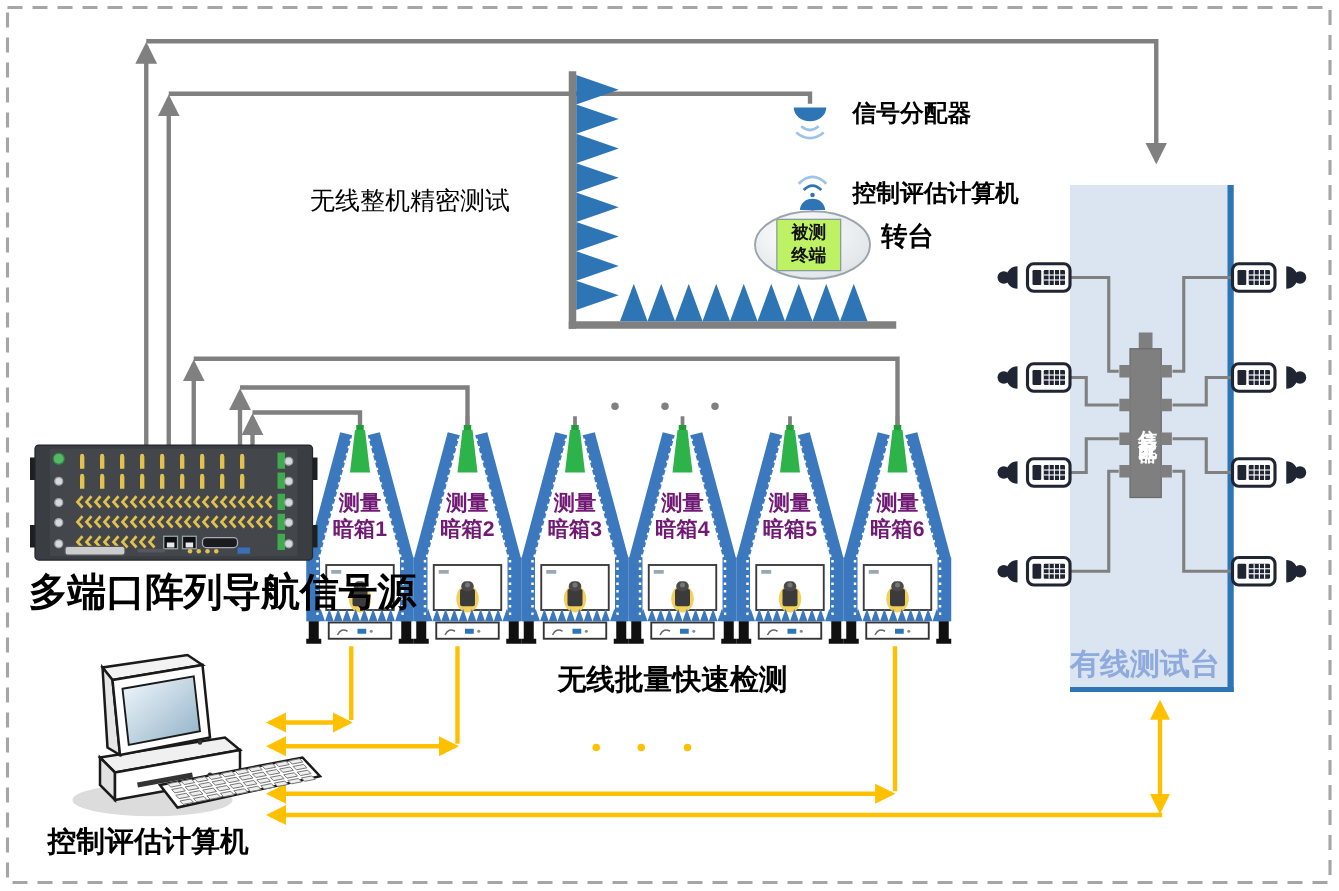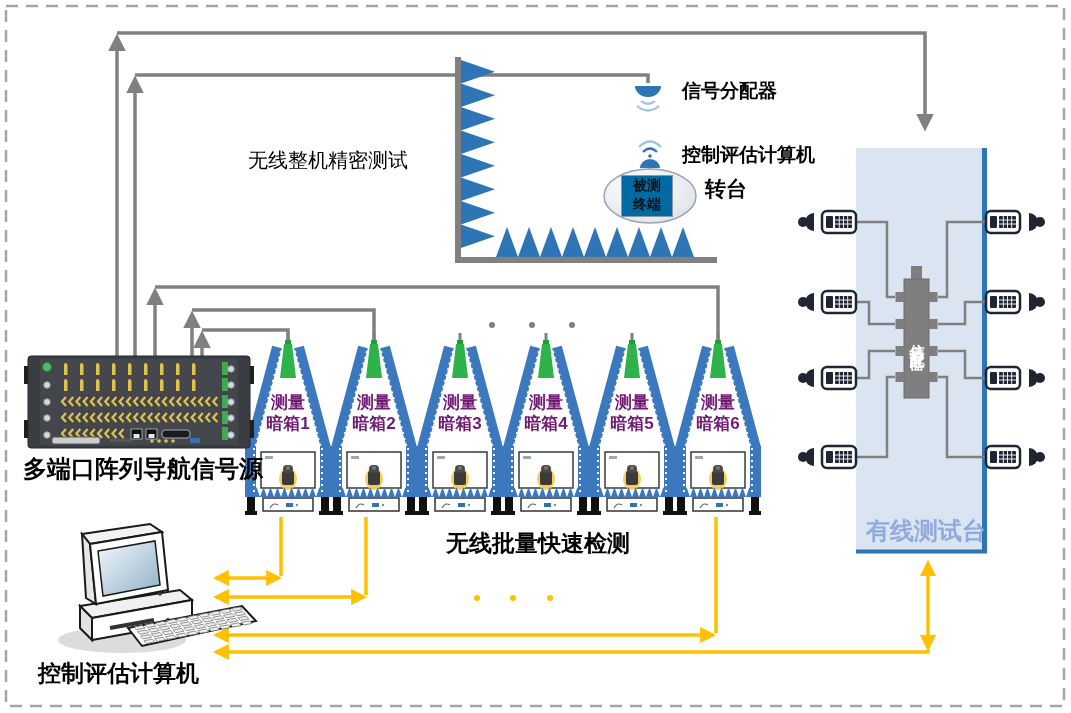--- a/index.html
+++ b/index.html
@@ -5,23 +5,23 @@
   html,body{margin:0;padding:0;background:#fff;}
   #stage{position:relative;width:1071px;height:713px;background:#fff;overflow:hidden;
          font-family:"Liberation Sans","DejaVu Sans",sans-serif;}
   #art{position:absolute;left:0;top:0;}
   .lbl{position:absolute;color:#000;white-space:nowrap;}
   .lbl-big{font-size:20px;font-weight:normal;}
   .lbl-mid{font-size:19px;font-weight:600;}
   .chamber-lbl{position:absolute;width:70px;text-align:center;font-size:17px;
                line-height:21px;font-weight:600;color:#701a75;}
   #dut-box{position:absolute;left:621px;top:175px;width:52px;height:42px;
-           background:#0369a1;border:1.5px solid #8a9aaa;box-sizing:border-box;
+           background:#bef264;border:1.5px solid #8a9aaa;box-sizing:border-box;
            text-align:center;font-size:14px;line-height:19px;font-weight:600;color:#111;}
-  #bench-lbl{position:absolute;left:856px;top:515px;width:130px;text-align:right;
+  #bench-lbl{position:absolute;left:856px;top:515px;width:130px;text-align:left;
              font-size:24px;font-weight:bold;color:#8faadc;}
   #splitter-lbl{position:absolute;left:904px;top:281px;width:25px;height:116px;
                 writing-mode:vertical-rl;text-orientation:upright;color:#fff;
                 font-size:15px;font-weight:600;letter-spacing:3px;
                 display:flex;align-items:center;justify-content:center;}
   .gl{stroke:#808080;stroke-width:3.5;fill:none;}
   .gl2{stroke:#808080;stroke-width:2.5;fill:none;}
   .yl{stroke:#FFC000;stroke-width:3.5;fill:none;}
 </style>
 </head>
@@ -456,21 +456,21 @@
   <div>测量</div>
       <div>暗箱5</div>
     </div>
 <div class="chamber-lbl" style="left:683px;top:392px;">
   <div>测量</div>
       <div>暗箱6</div>
     </div>
 
 <div class="lbl" style="left:424px;top:528px;font-size:23px;font-weight:600;margin-left:22px;">无线批量快速检测</div>
 
-<div class="lbl" style="left:23px;top:453px;font-size:24px;font-weight:bold;">多端口阵列导航信号源</div>
+<div class="lbl" style="left:23px;top:453px;font-size:31px;font-weight:bold;">多端口阵列导航信号源</div>
 
 <div class="lbl" style="left:38px;top:658px;font-size:23px;font-weight:bold;">控制评估计算机</div>
 
 <div id="bench-lbl">有线测试台</div>
 
 <div id="splitter-lbl">信号分配器</div>
 
 </div>
 
 </body></html>

